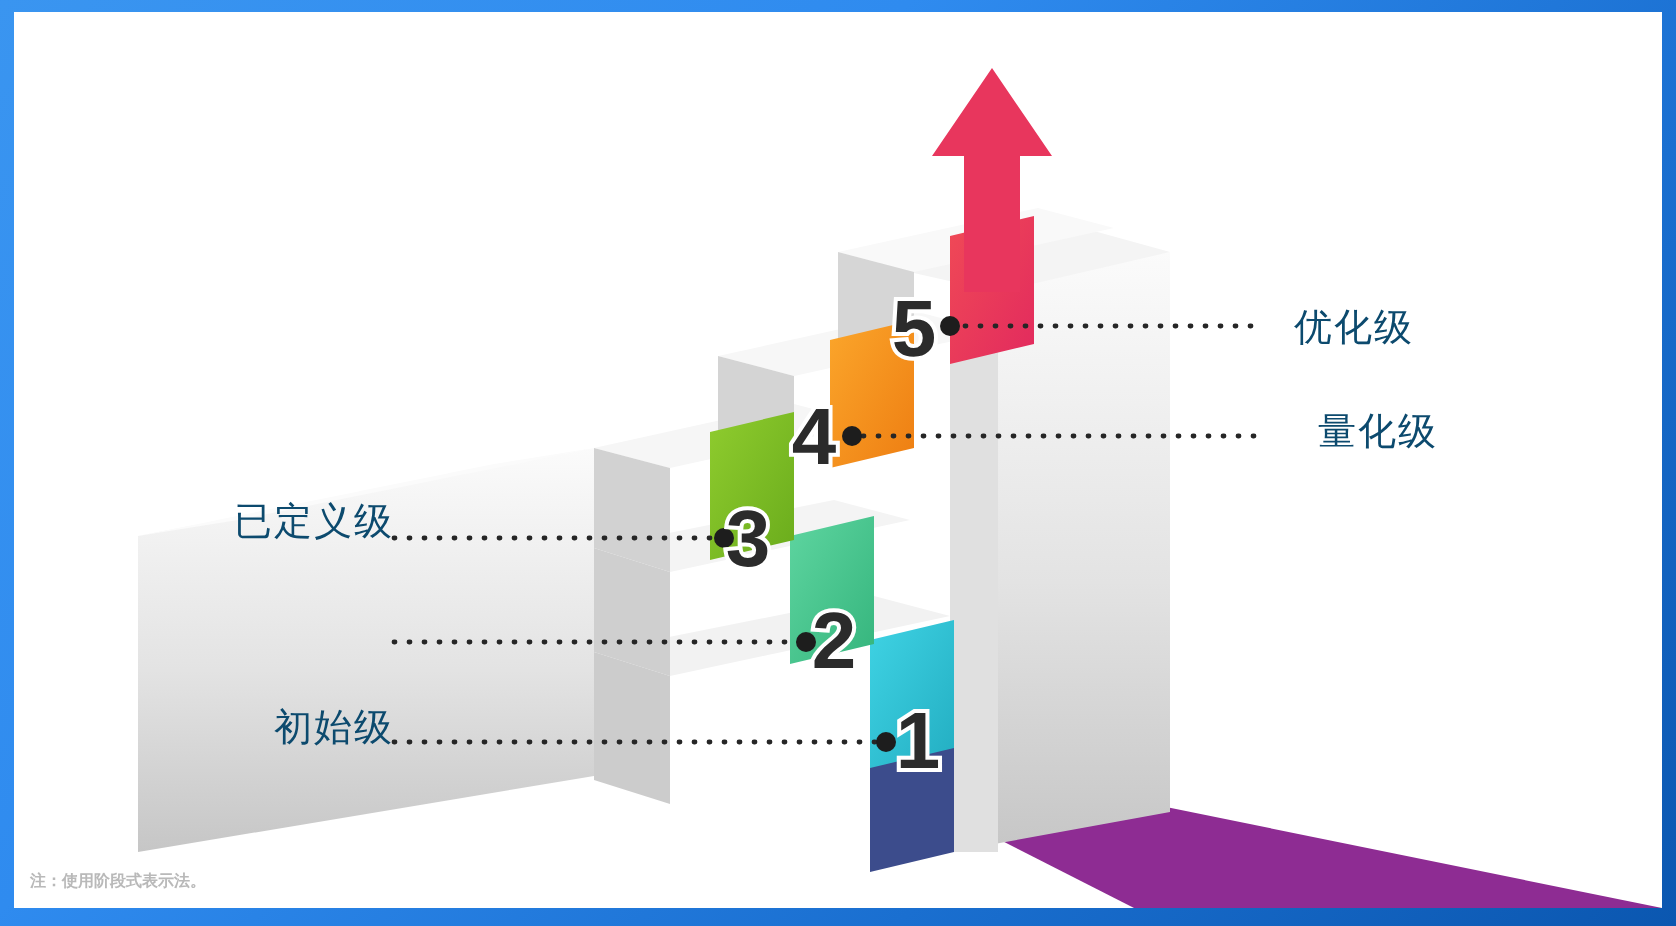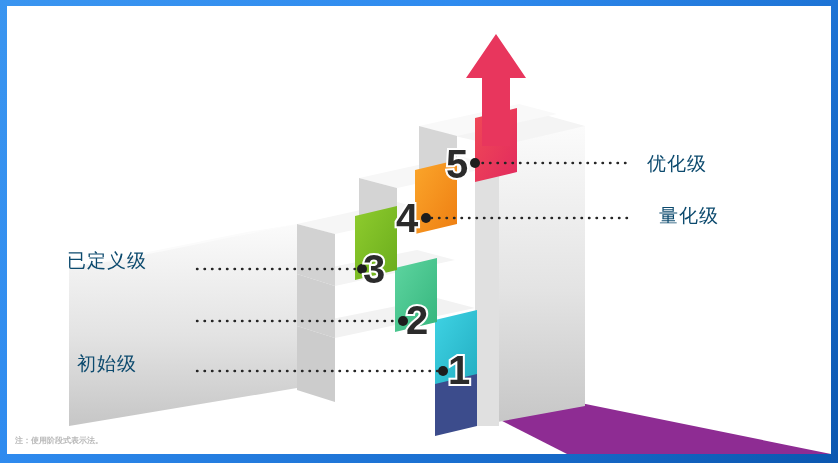--- a/index.html
+++ b/index.html
@@ -37,21 +37,21 @@
     width:824px;height:448px;
   }
   .callout{
     position:absolute;
     font-size:19px;
     font-weight:normal;
     color:#0c4a6e;
     white-space:nowrap;
     letter-spacing:1px;
   }
-  .callout.left{ text-align:center; }
+  .callout.left{ text-align:right; }
   #lbl-5{ left:640px; top:145px; }
   #lbl-4{ left:640px; top:197px;margin-left:12px; }
   #lbl-3{ left:10px; top:242px; width:180px; }
   #lbl-2{ left:10px; top:296px; width:180px; }
   #lbl-1{ left:10px; top:345px; width:180px; }
   #footnote{
     position:absolute;
     left:8px;bottom:8px;
     font-size:8px;
     color:#b9b9b9;

